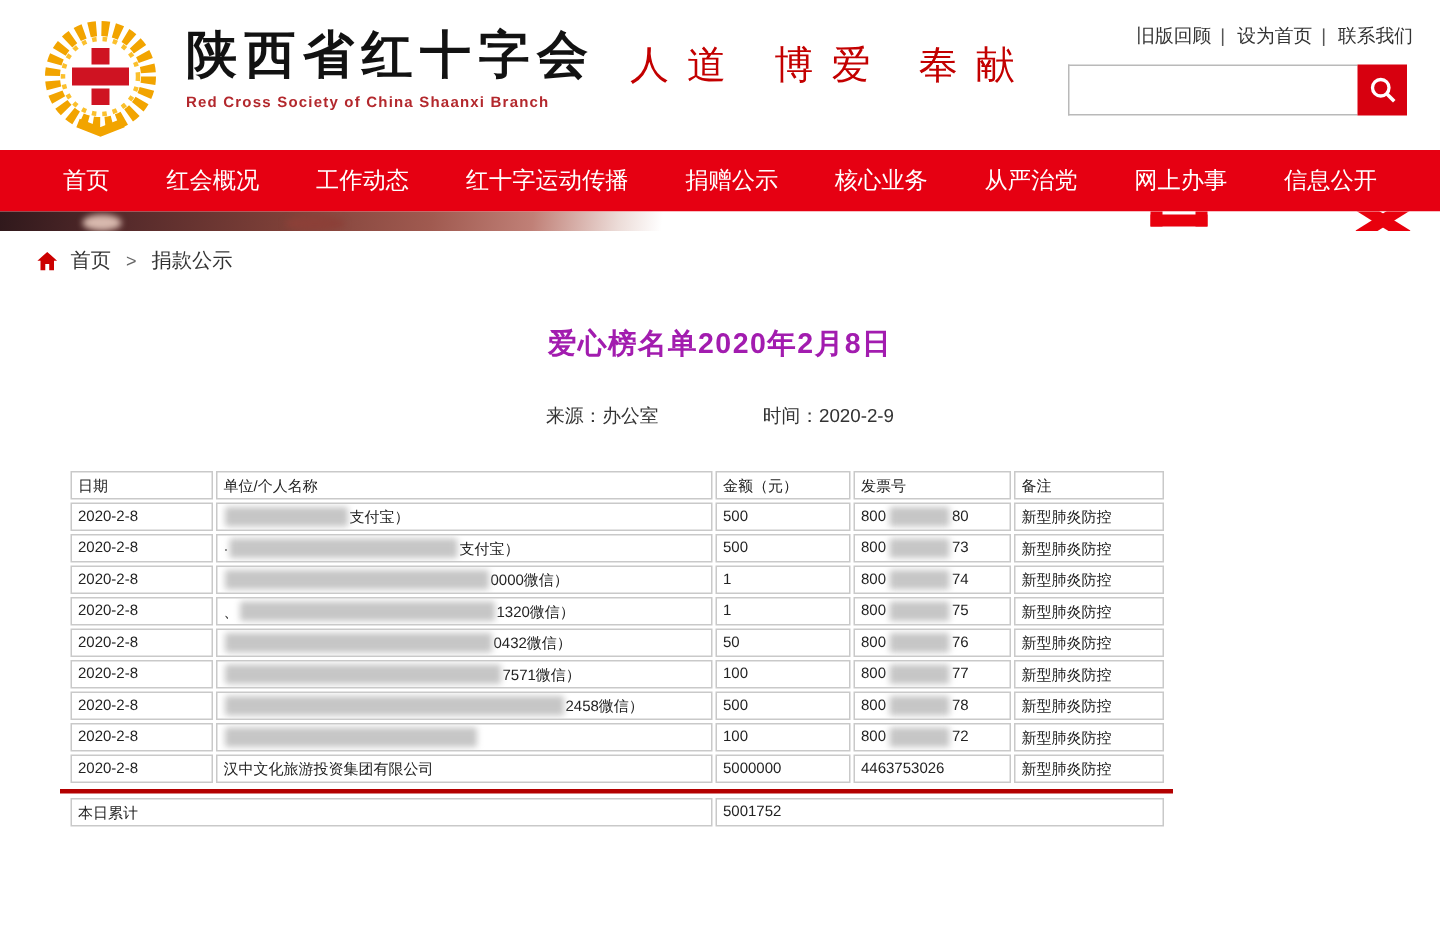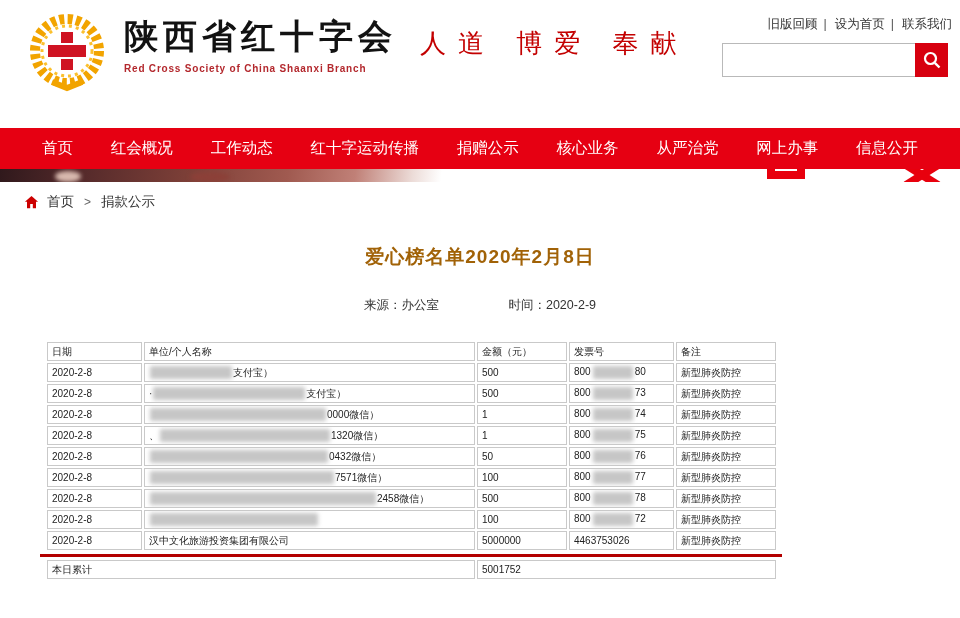--- a/index.html
+++ b/index.html
@@ -1,30 +1,30 @@
 <!DOCTYPE html>
 <html><head>
 <meta charset="utf-8">
 <style>
   * { margin:0; padding:0; box-sizing:border-box; }
   html,body { width:960px; height:618px; background:#fff; overflow:hidden;
               font-family:"Liberation Sans","DejaVu Sans",sans-serif; }
   .page { position:relative; width:960px; height:618px; background:#fff; }
 
   
-  .site-header { position:relative; height:128px; background:#fff; }
+  .site-header { position:relative; height:100px; background:#fff; }
   .logo { position:absolute; left:22px; top:6px; width:90px; height:90px; }
   .brand { position:absolute; left:124px; top:14px; }
   .site-name { font-size:34px; font-weight:bold; color:#121212; letter-spacing:5px;
                font-family:"DejaVu Sans","Liberation Sans",sans-serif; }
   .site-name-en { margin-top:3px; font-size:10px; font-weight:bold; color:#b3282d;
                   letter-spacing:0.8px; }
   .slogan { position:absolute; left:420px; top:26px; font-size:26px; font-weight:400;
             color:#c30000; letter-spacing:12px; font-family:"DejaVu Serif","Liberation Serif",serif; }
-  .header-right { position:absolute; right:8px; top:16px; width:230px; }
+  .header-right { position:absolute; right:18px; top:16px; width:230px; }
   .top-links { text-align:right; font-size:12.5px; color:#333; white-space:nowrap; }
   .top-links .lnk { color:#333; text-decoration:none; cursor:pointer; }
   .top-links .sep { color:#555; margin:0 8px 0 6px; }
   .search-box { margin-top:10px; display:flex; width:226px; height:34px; }
   .search-input { flex:1; border:1px solid #b9b9b9; border-right:none; background:#fff;
                   outline:none; padding:0 8px; font-size:13px; }
   .search-btn { width:43px; height:34px; background:#d7000f; border:none; cursor:pointer;
                 display:flex; align-items:center; justify-content:center; }
 
   
@@ -48,21 +48,21 @@
 
   
   .breadcrumb { height:40px; display:flex; align-items:center; padding-left:24px;
                 background:#fff; font-size:13.5px; color:#333; }
   .breadcrumb .home-icon { margin-right:8px; display:flex; }
   .breadcrumb .crumb { cursor:pointer; }
   .breadcrumb .bc-sep { margin:0 10px; color:#666; font-size:12px; }
 
   
   .article-head { width:880px; margin-left:40px; text-align:center; }
-  .article-title { margin-top:22px; font-size:19px; font-weight:bold; color:#a16207;
+  .article-title { margin-top:22px; font-size:19px; font-weight:bold; color:#a21caf;
                    letter-spacing:1px; }
   .article-meta { margin-top:27px; font-size:12.5px; color:#333; }
   .article-meta .meta-time { margin-left:66px; }
 
   
   .tbl-wrap { margin:26px 0 0 45px; }
   table.don { border-collapse:separate; border-spacing:2px; table-layout:fixed; width:732px;
               font-size:10px; color:#222; }
   table.don td, table.don th { border:1px solid #c9c9c9; background:#fff; height:19px;
               padding:0 4px; text-align:left; font-weight:normal; white-space:nowrap;

